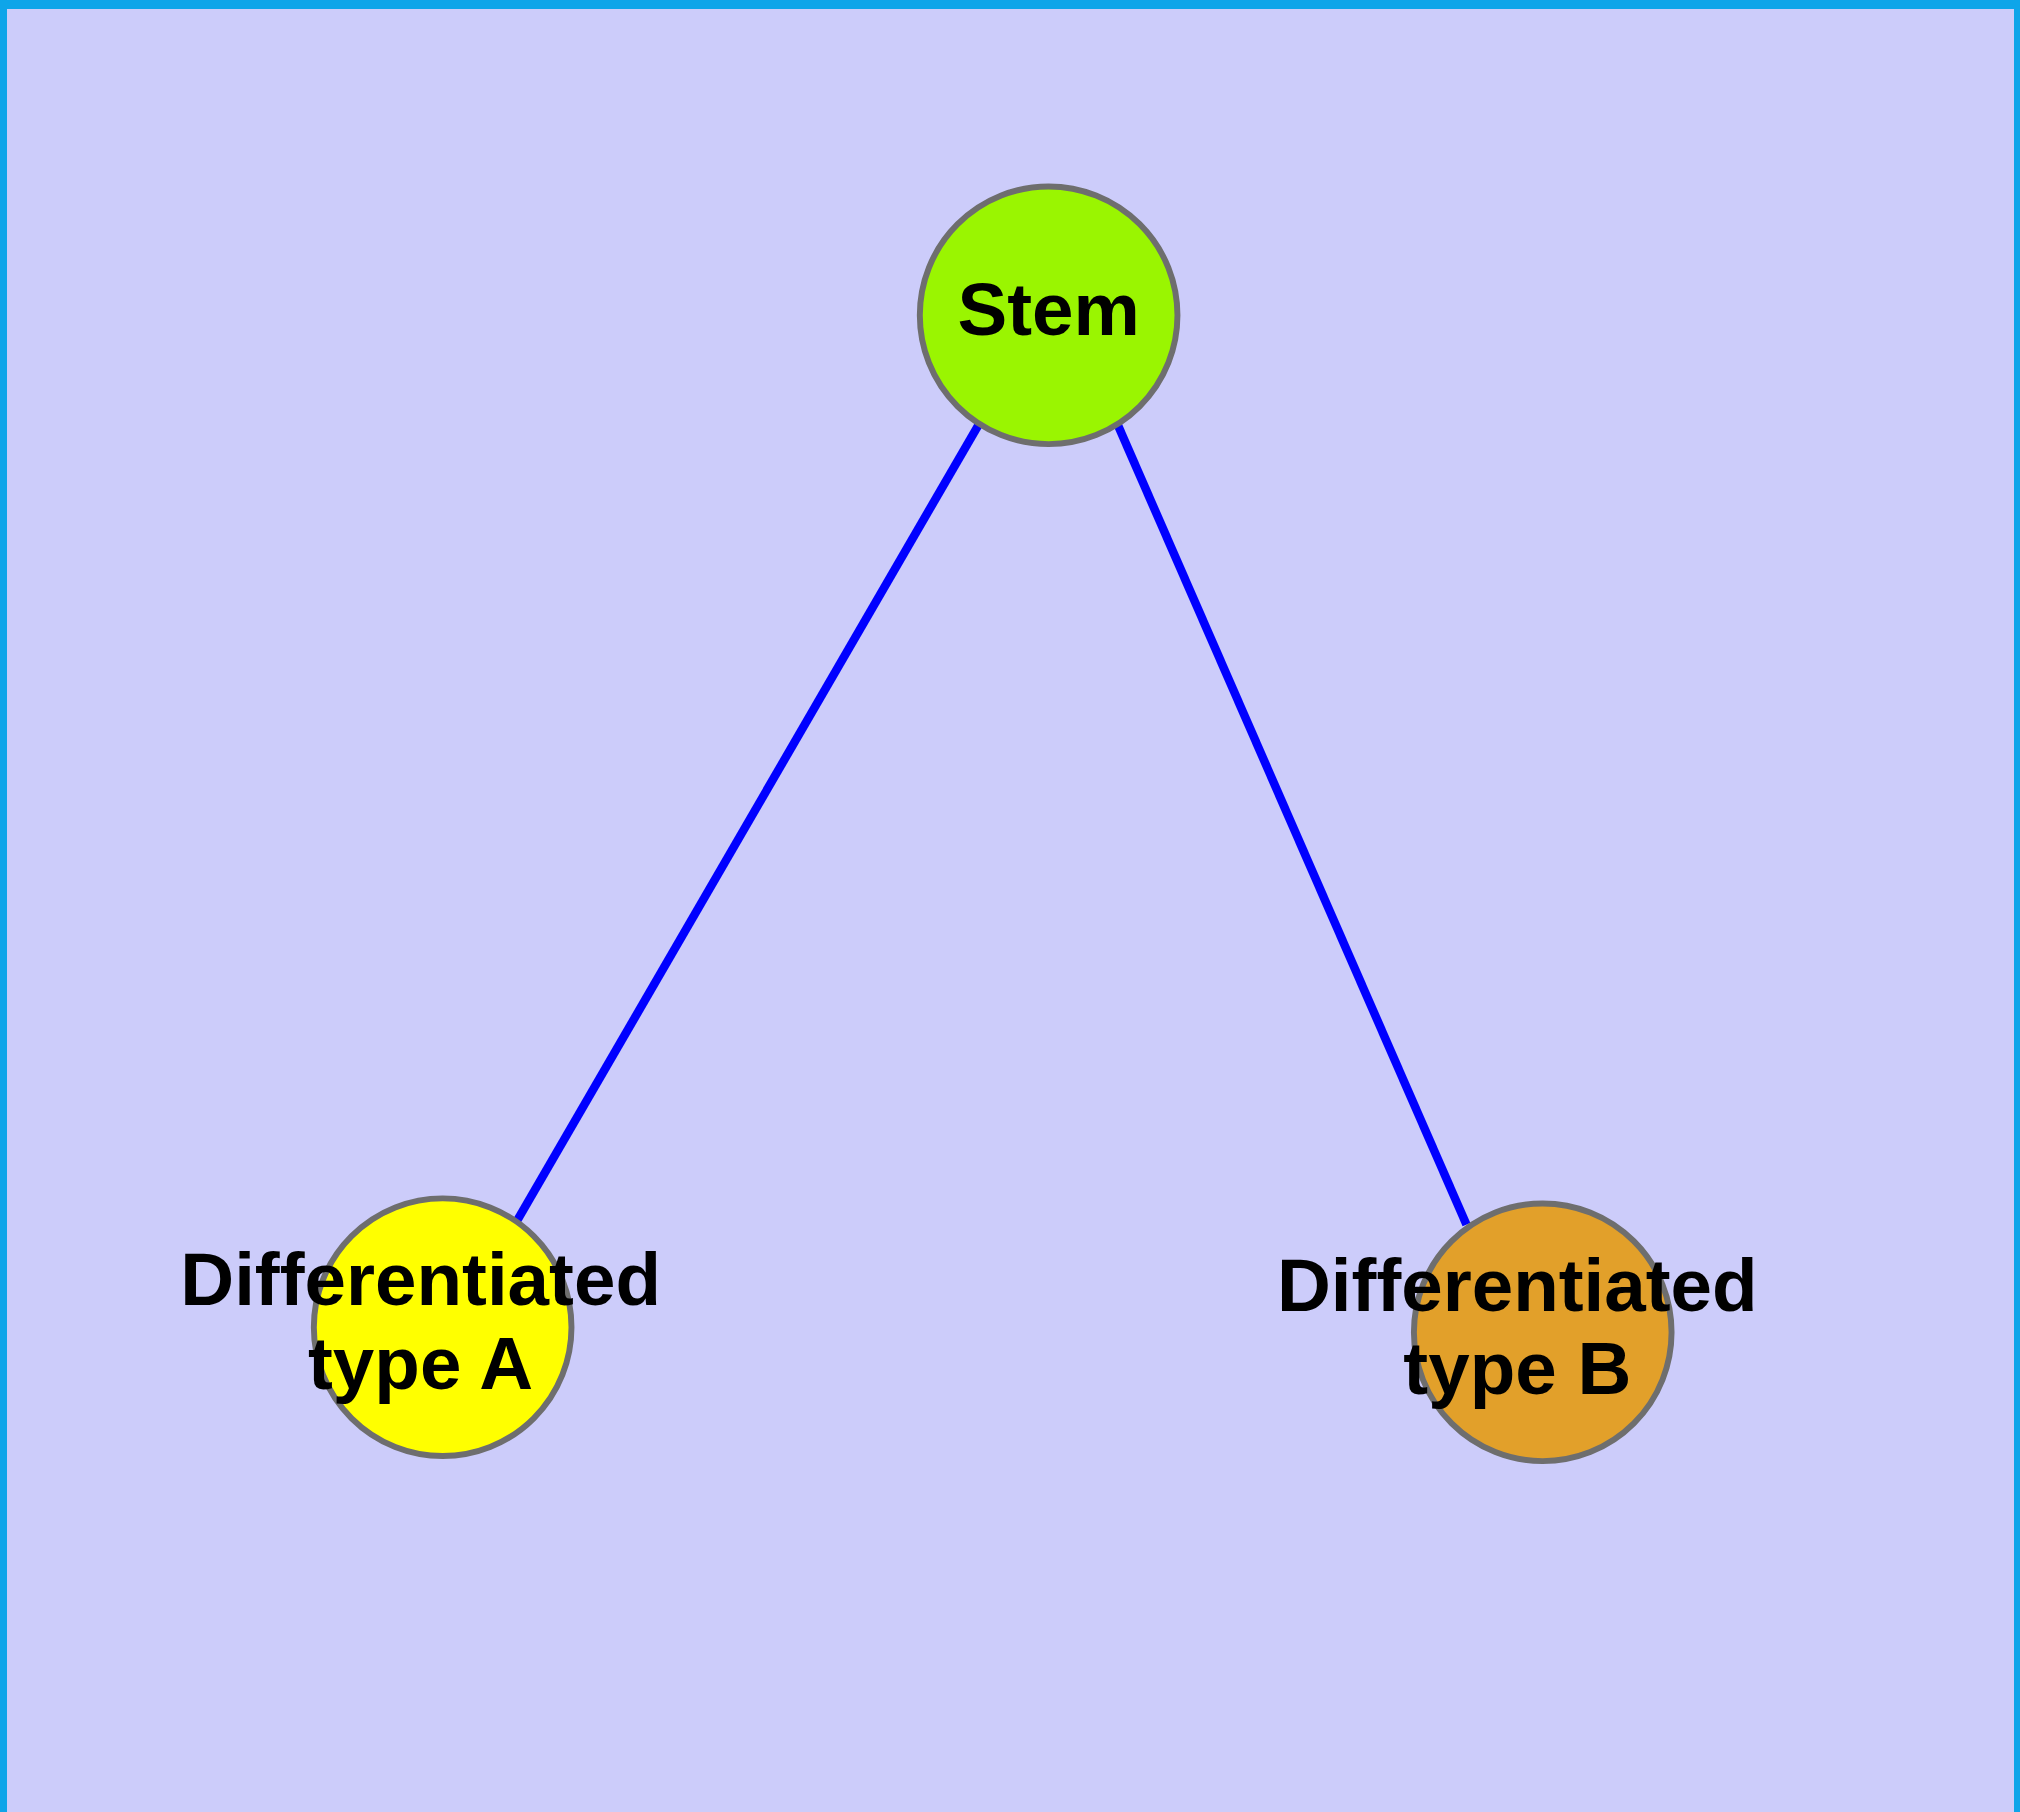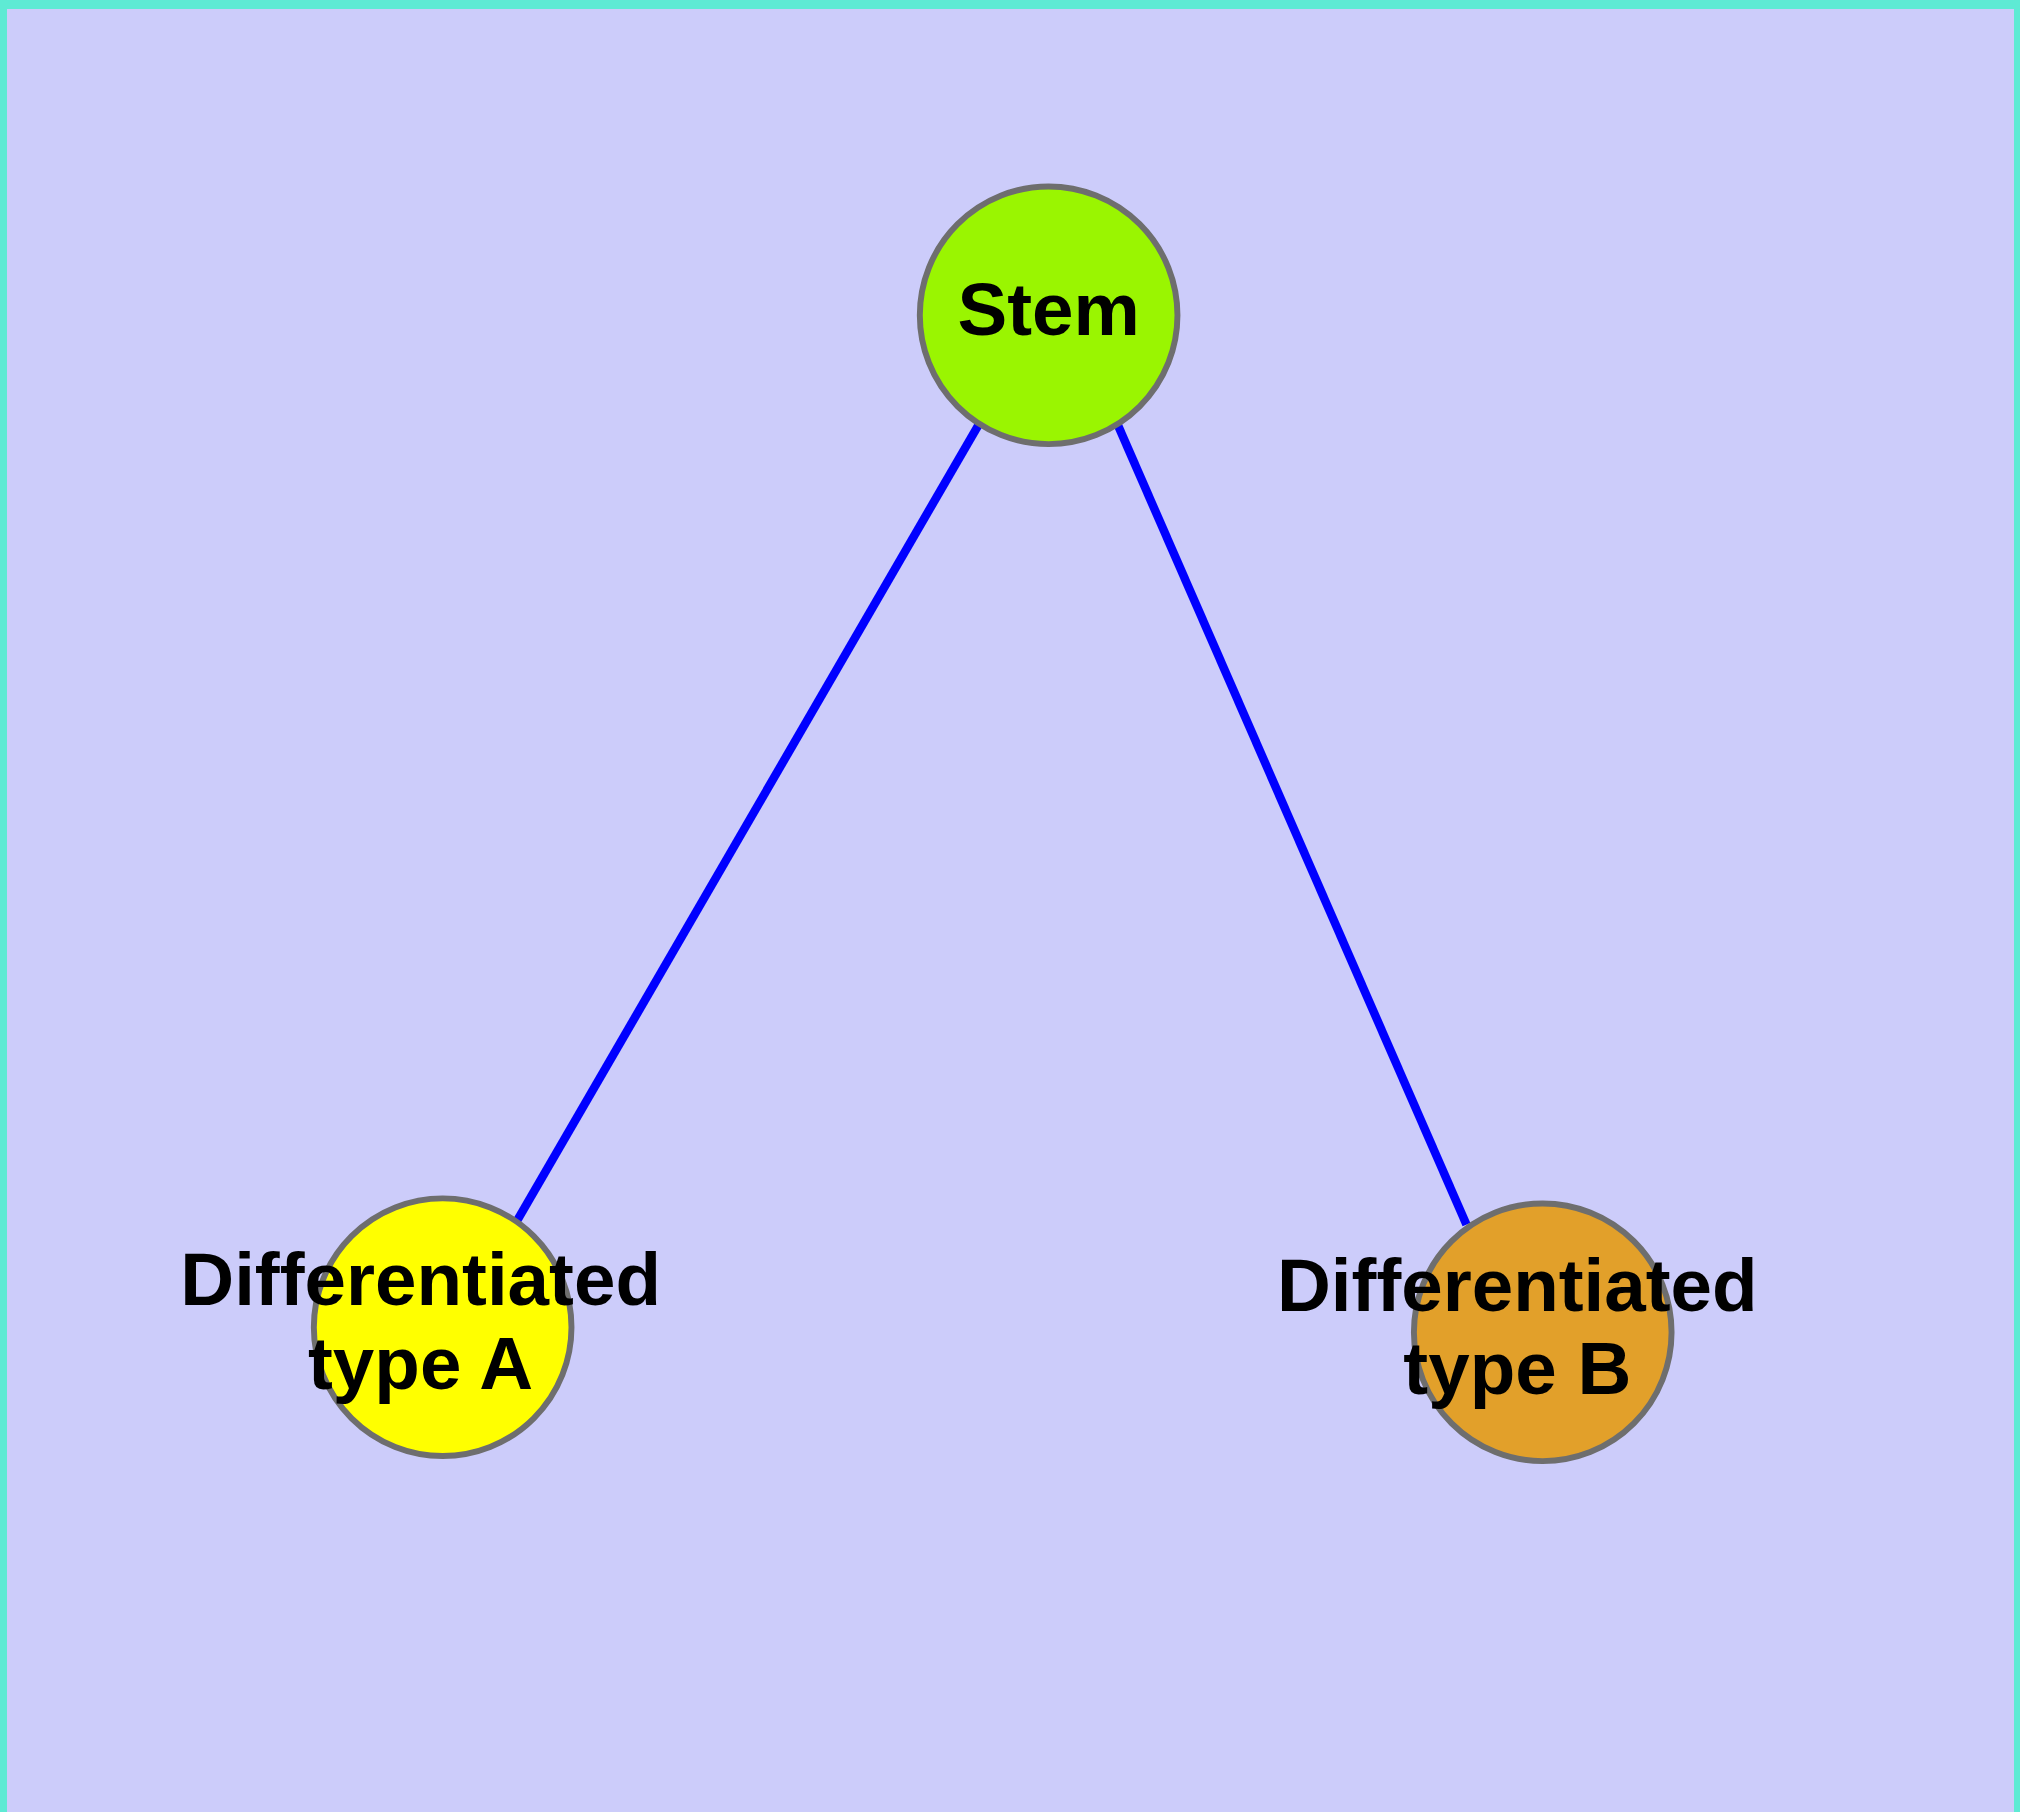--- a/index.html
+++ b/index.html
@@ -5,21 +5,21 @@
 <style>
   html, body {
     margin: 0;
     padding: 0;
     background: #ffffff;
   }
   #canvas {
     position: relative;
     width: 2021px;
     height: 1812px;
-    background: #5eead4;
+    background: #0ea5e9;
     overflow: hidden;
     font-family: "Liberation Sans", "DejaVu Sans", sans-serif;
   }
   #plot-area {
     position: absolute;
     left: 6.8px;
     top: 8.5px;
     width: 2007px;
     height: 1804px;
     background: #ccccfa;

